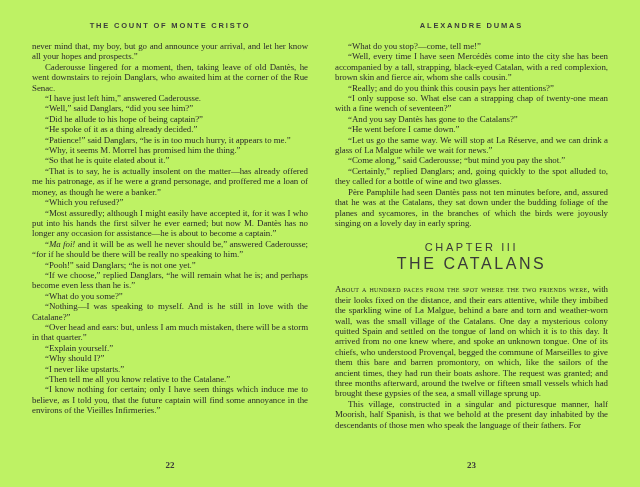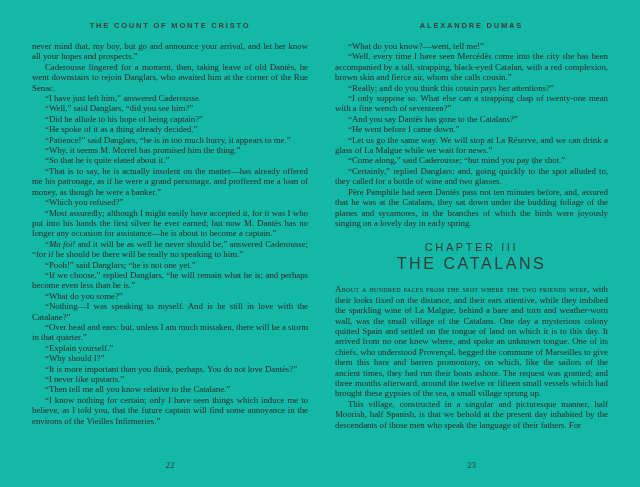--- a/index.html
+++ b/index.html
@@ -3,21 +3,21 @@
 <meta charset="utf-8">
 <style>
   html, body { margin: 0; padding: 0; }
   body {
     width: 640px; height: 487px;
     background: #ffffff;
     font-family: "Liberation Serif", serif;
     color: #2b2b2b;
     overflow: hidden;
   }
-  .spread { position: relative; width: 640px; height: 487px; background: #14b8a6; }
+  .spread { position: relative; width: 640px; height: 487px; background: #bef264; }
   .page { position: absolute; top: 0; height: 487px; }
   .page-left  { left: 32px;  width: 276px; }
   .page-right { left: 335px; width: 273px; }
   .running-head {
     font-family: "Liberation Sans", sans-serif;
     font-size: 7.5px;
     font-weight: bold;
     letter-spacing: 1.8px;
     text-align: center;
     color: #3c3c3c;
@@ -41,20 +41,21 @@
   }
   .chapter-kicker { font-size: 11px; letter-spacing: 2.6px; }
   .chapter-title  { font-size: 16px; letter-spacing: 2.6px; margin-top: 2px; }
   .page-number {
     position: absolute;
     bottom: 17px;
     left: 0; right: 0;
     text-align: center;
     font-size: 9px;
     color: #3a3a3a;
+    font-weight: bold;
   }
 </style>
 </head>
 <body>
 
 <div class="spread">
 
   <div class="page page-left">
     <div class="running-head">THE COUNT OF MONTE CRISTO</div>
     <div class="body-text">
@@ -71,32 +72,31 @@
         <p class="indent">“Which you refused?”</p>
         <p class="indent">“Most assuredly; although I might easily have accepted it, for it was I who put into his hands the first silver he ever earned; but now M. Dantès has no longer any occasion for assistance—he is about to become a captain.”</p>
         <p class="indent">“<i>Ma foi!</i> and it will be as well he never should be,” answered Caderousse; “for if he should be there will be really no speaking to him.”</p>
         <p class="indent">“Pooh!” said Danglars; “he is not one yet.”</p>
         <p class="indent">“If we choose,” replied Danglars, “he will remain what he is; and perhaps become even less than he is.”</p>
         <p class="indent">“What do you some?”</p>
         <p class="indent">“Nothing—I was speaking to myself. And is he still in love with the Catalane?”</p>
         <p class="indent">“Over head and ears: but, unless I am much mistaken, there will be a storm in that quarter.”</p>
         <p class="indent">“Explain yourself.”</p>
         <p class="indent">“Why should I?”</p>
-        <p class="indent">“It is more important than you think, perhaps. You do not love Dantès?”</p>
         <p class="indent">“I never like upstarts.”</p>
         <p class="indent">“Then tell me all you know relative to the Catalane.”</p>
         <p class="indent">“I know nothing for certain; only I have seen things which induce me to believe, as I told you, that the future captain will find some annoyance in the environs of the Vieilles Infirmeries.”</p>
       </div>
     <div class="page-number">22</div>
   </div>
 
   <div class="page page-right">
     <div class="running-head">ALEXANDRE DUMAS</div>
     <div class="body-text">
-        <p class="indent">“What do you know?—went, tell me!”</p>
+        <p class="indent">“What do you stop?—come, tell me!”</p>
         <p class="indent">“Well, every time I have seen Mercédès come into the city she has been accompanied by a tall, strapping, black-eyed Catalan, with a red complexion, brown skin and fierce air, whom she calls cousin.”</p>
         <p class="indent">“Really; and do you think this cousin pays her attentions?”</p>
         <p class="indent">“I only suppose so. What else can a strapping chap of twenty-one mean with a fine wench of seventeen?”</p>
         <p class="indent">“And you say Dantès has gone to the Catalans?”</p>
         <p class="indent">“He went before I came down.”</p>
         <p class="indent">“Let us go the same way. We will stop at La Réserve, and we can drink a glass of La Malgue while we wait for news.”</p>
         <p class="indent">“Come along,” said Caderousse; “but mind you pay the shot.”</p>
         <p class="indent">“Certainly,” replied Danglars; and, going quickly to the spot alluded to, they called for a bottle of wine and two glasses.</p>
         <p class="indent">Père Pamphile had seen Dantès pass not ten minutes before, and, assured that he was at the Catalans, they sat down under the budding foliage of the planes and sycamores, in the branches of which the birds were joyously singing on a lovely day in early spring.</p>
       </div>

